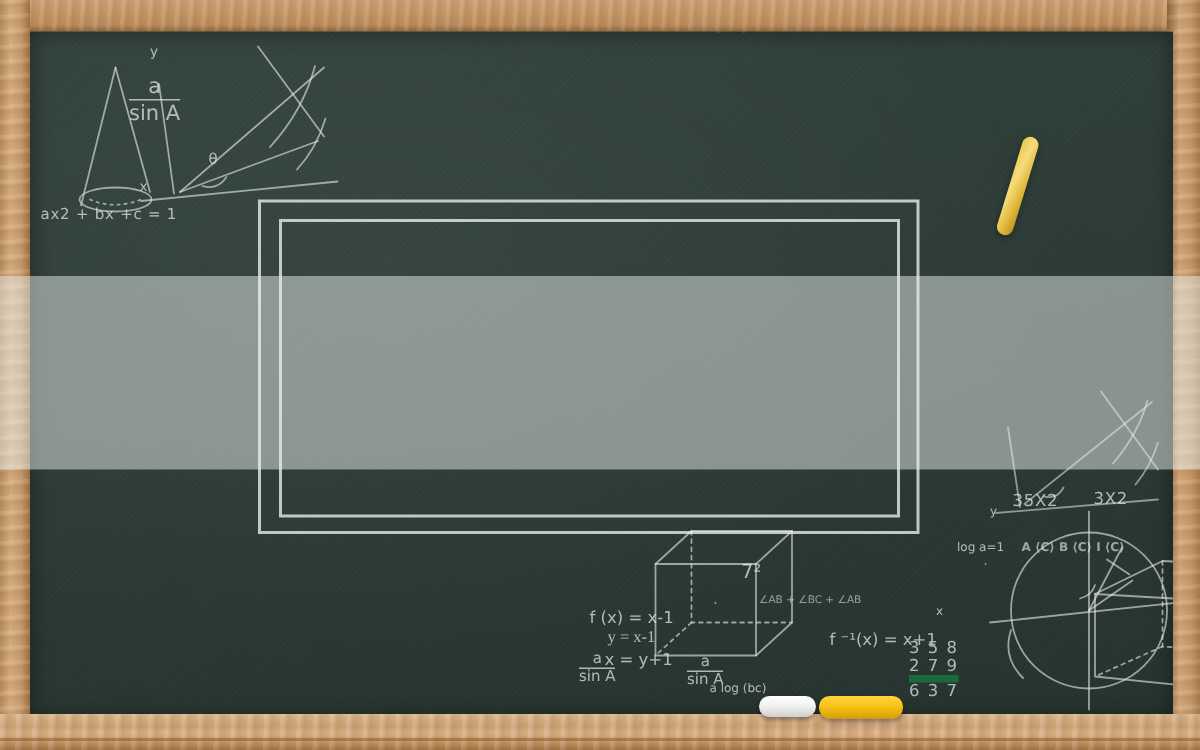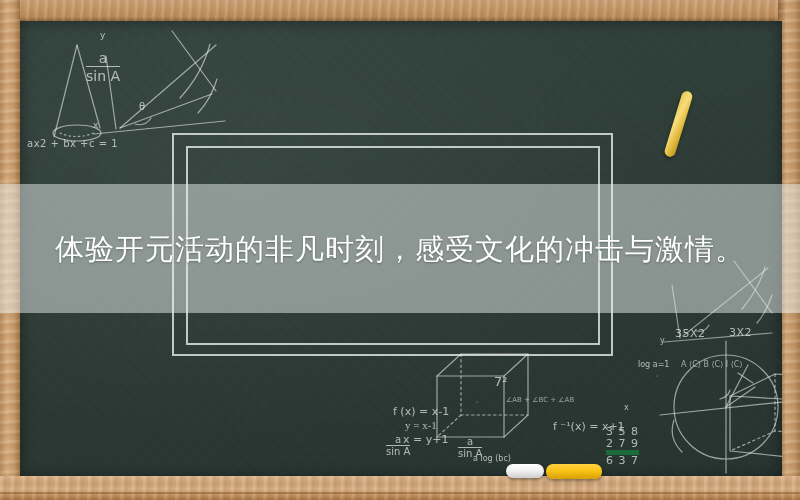--- a/index.html
+++ b/index.html
@@ -291,26 +291,25 @@
     <div style="position:absolute; left:729px; top:326px; font-size:11px; letter-spacing:0.5px;text-align:center;">3X2</div>
     <div style="position:absolute; left:606px; top:360px; font-size:8px;padding-left:32px;">log a=1</div>
     <div style="position:absolute; left:660px; top:336px; font-size:8px;">y</div>
     <div style="position:absolute; left:624px; top:403px; font-size:8px;">x</div>
     <div style="position:absolute; left:553px; top:420px; font-size:11px;">f ⁻¹(x)  =  x+1</div>
     <div style="position:absolute; left:606px; top:426px; font-size:11px; line-height:1.1; letter-spacing:1px;">
       <div>3 5 8</div>
       <div style="border-bottom:5px solid #15803d;">2 7 9</div>
       <div>6 3 7</div>
     </div>
-    <div style="position:absolute; left:681px; top:360px; font-size:8px; opacity:0.85;">A ⟨C⟩  B ⟨C⟩  I ⟨C⟩</div>
+    <div style="position:absolute; left:681px; top:360px; font-size:8px; opacity:0.85;font-weight:bold;">A ⟨C⟩  B ⟨C⟩  I ⟨C⟩</div>
   </div>
 
   <div class="band" style="top:184px; height:129px;"></div>
 
-  <div class="headline" style="top:232px;">体验开元活动的非凡时刻，感受文化的冲击与激情。</div>
 
   <div class="ledge"></div>
   <div class="ledge-lip"></div>
 
   <div class="chalk-white" style="left:506px; top:464px; width:38px;"></div>
   <div class="chalk-yellow-ledge" style="left:546px; top:464px; width:56px;"></div>
 
 </div>
 
 </body></html>

